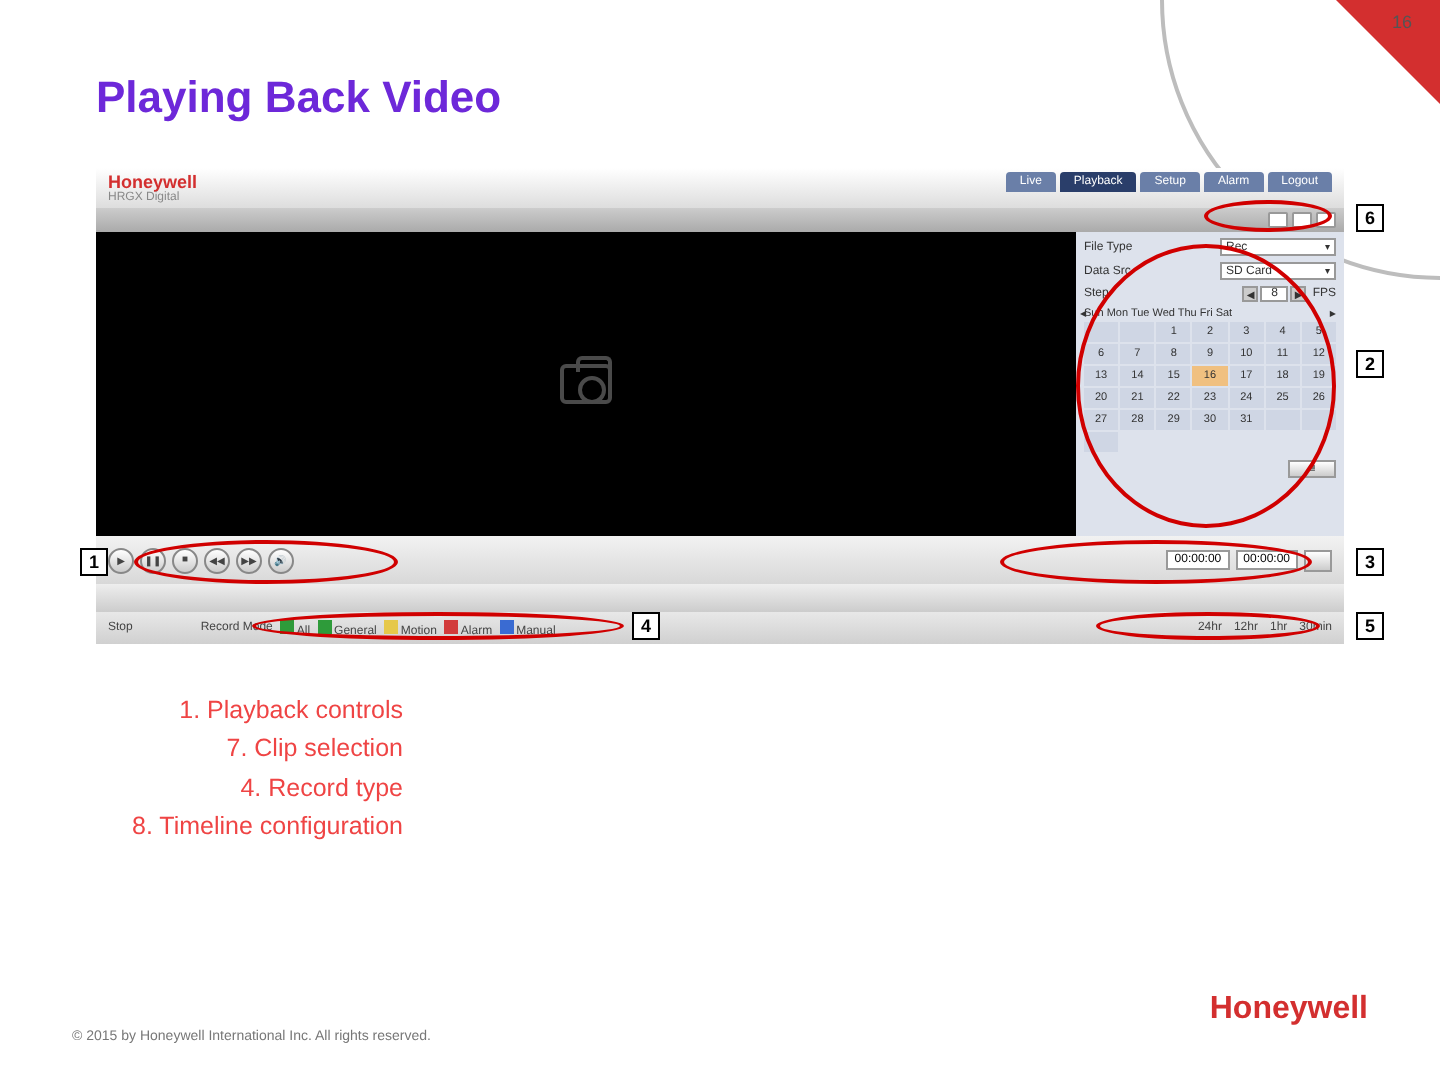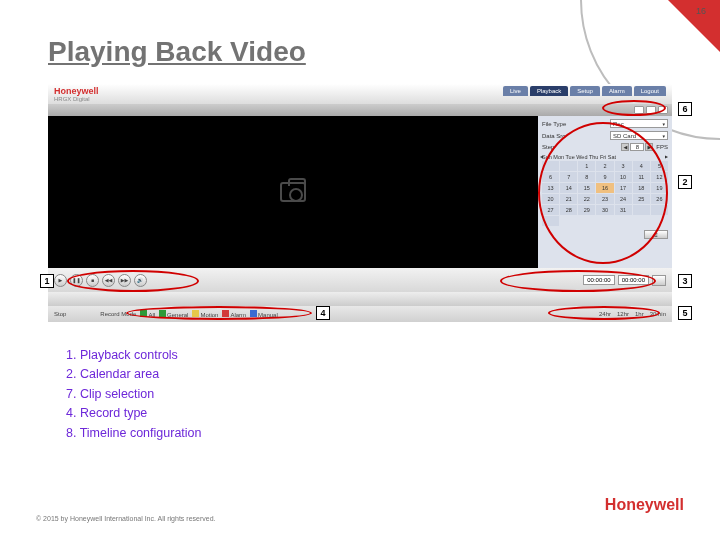--- a/index.html
+++ b/index.html
@@ -1,18 +1,18 @@
 <!DOCTYPE html>
 <html><head>
 <meta charset="utf-8">
 <style>
   * { box-sizing: border-box; margin: 0; padding: 0; }
   body { width: 720px; height: 540px; font-family: Arial, sans-serif; background: #fff; position: relative; overflow: hidden; }
   .page-number { position: absolute; top: 6px; right: 14px; font-size: 9px; color: #555; }
-  .title { position: absolute; top: 36px; left: 48px; font-size: 28px; font-weight: bold; color: #737373; text-decoration: underline; }
+  .title { position: absolute; top: 36px; left: 48px; font-size: 22px; font-weight: bold; color: #6d28d9; }
   .corner-arc { position: absolute; top: -140px; right: -140px; width: 280px; height: 280px; border: 2px solid #bdbdbd; border-radius: 50%; }
   .corner-tri { position: absolute; top: 0; right: 0; width: 0; height: 0; border-left: 52px solid transparent; border-top: 52px solid #d32f2f; }
 
   .app { position: absolute; top: 84px; left: 48px; width: 624px; height: 238px; background: #e9e9e9; font-size: 6px; }
   .app-hdr { height: 20px; background: linear-gradient(#fff,#ddd); padding: 2px 6px; }
   .brand { color: #d32f2f; font-weight: bold; font-size: 9px; }
   .subbrand { color: #888; font-size: 6px; }
   .tabs { position: absolute; top: 2px; right: 6px; display: flex; gap: 2px; }
   .tab { background: #6a7fa8; color: #fff; font-size: 6px; padding: 2px 7px; border-radius: 2px 2px 0 0; }
   .tab.active { background: #2a3e6a; }
@@ -47,21 +47,21 @@
 
   .timeline { position:absolute; top:208px; left:0; right:0; height:14px; background:linear-gradient(#eee,#ccc); }
 
   .footer { position:absolute; top:222px; left:0; right:0; height:16px; background:linear-gradient(#e8e8e8,#d0d0d0); display:flex; align-items:center; padding:0 6px; gap:4px; font-size:6px; color:#444; }
   .sw { width:7px; height:7px; display:inline-block; margin-right:1px; }
   .foot-r { margin-left:auto; display:flex; gap:6px; }
 
   .oval { position:absolute; border:2px solid #d00000; border-radius:50%; pointer-events:none; }
   .callout { position:absolute; width:14px; height:14px; background:#fff; border:1px solid #000; display:flex; align-items:center; justify-content:center; font-size:9px; font-weight:bold; }
 
-  .legend { position:absolute; top:346px; left:66px; font-size:12.5px; color:#6d28d9; line-height:1.55; }
+  .legend { position:absolute; top:346px; left:66px; font-size:12.5px; color:#ef4444; line-height:1.55;text-align:right; }
   .copyright { position:absolute; bottom:18px; left:36px; font-size:7px; color:#777; }
   .logo { position:absolute; bottom:26px; right:36px; font-size:16px; font-weight:bold; color:#d32f2f; }
 </style>
 </head>
 <body>
 
 <div class="corner-arc"></div>
 <div class="corner-tri"></div>
 <div class="page-number">16</div>
 <div class="title">Playing Back Video</div>
@@ -193,19 +193,18 @@
 
 <div class="callout" style="top:102px; left:678px;">6</div>
 <div class="callout" style="top:175px; left:678px;">2</div>
 <div class="callout" style="top:274px; left:40px;">1</div>
 <div class="callout" style="top:274px; left:678px;">3</div>
 <div class="callout" style="top:306px; left:316px;">4</div>
 <div class="callout" style="top:306px; left:678px;">5</div>
 
 <div class="legend" id="legend">
     <div>1. Playback controls</div>
-    <div>2. Calendar area</div>
     <div>7. Clip selection</div>
     <div>4. Record type</div>
     <div>8. Timeline configuration</div>
   </div>
 <div class="copyright">© 2015 by Honeywell International Inc. All rights reserved.</div>
 <div class="logo">Honeywell</div>
 
 </body></html>

